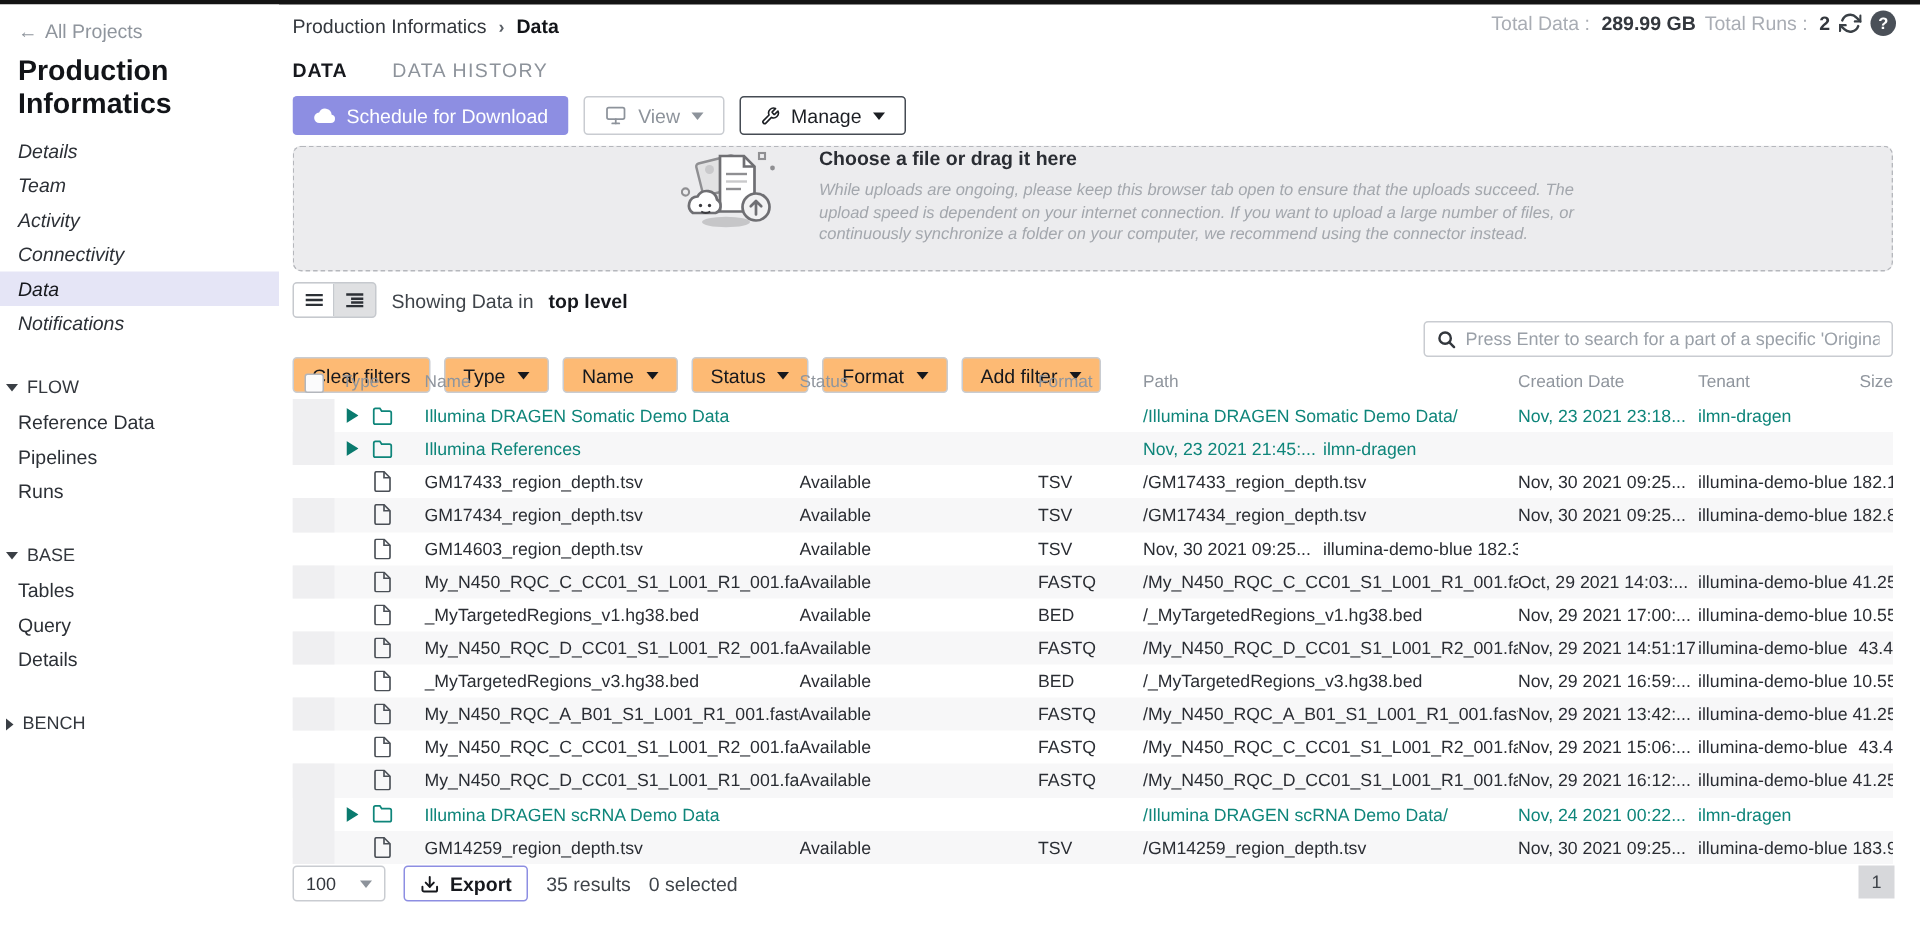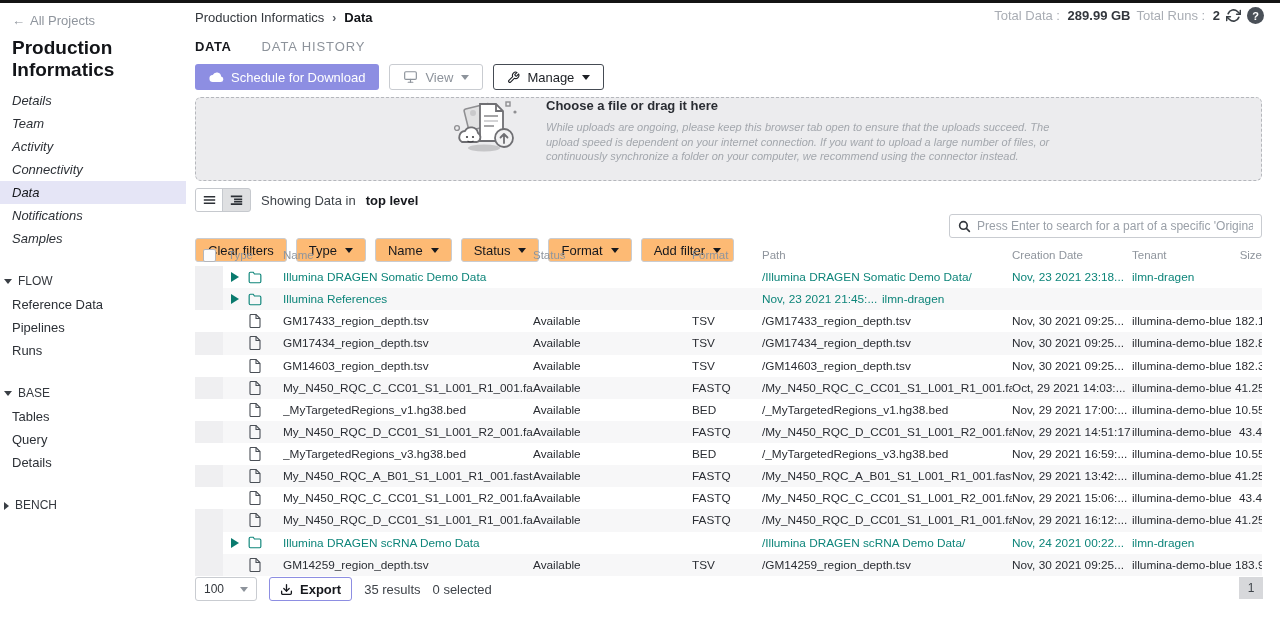--- a/index.html
+++ b/index.html
@@ -115,21 +115,20 @@
     <span>All Projects</span>
   </div>
   <div class="proj-title">Production Informatics</div>
   <div id="sidebar-nav">
       <div class="nav-item">Details</div>
       <div class="nav-item">Team</div>
       <div class="nav-item">Activity</div>
       <div class="nav-item">Connectivity</div>
       <div class="nav-item active">Data</div>
       <div class="nav-item">Notifications</div>
-      <div class="nav-item">Samples</div>
     </div>
   <div id="sidebar-sections">
       <div class="side-section">
         <div class="section-header">
           <span class="tri down"></span>
           <span>FLOW</span>
         </div>
         <div class="section-item">Reference Data</div>
         <div class="section-item">Pipelines</div>
         <div class="section-item">Runs</div>
@@ -393,21 +392,20 @@
         <span class="ticon">
           <svg width="12" height="14" viewBox="0 0 24 28" fill="none" stroke="#4a4f56" stroke-width="2.2">
             <path d="M14 1H4a2 2 0 0 0-2 2v22a2 2 0 0 0 2 2h16a2 2 0 0 0 2-2V9z"></path>
             <polyline points="14 1 14 9 22 9"></polyline>
           </svg>
         </span>
       </span>
       <span class="c-name dark">GM14603_region_depth.tsv</span>
       <span class="c-status dark">Available</span>
       <span class="c-format dark">TSV</span>
-      <span class="c-path dark">/GM14603_region_depth.tsv</span>
       <span class="c-date dark">Nov, 30 2021 09:25...</span>
       <span class="c-tenant dark">illumina-demo-blue</span>
       <span class="c-size dark">182.3</span>
     </div>
     <div class="t-row striped">
       <span class="c-sel shade"></span>
       <span class="c-type">
         <span class="expander"></span>
         <span class="ticon">
           <svg width="12" height="14" viewBox="0 0 24 28" fill="none" stroke="#4a4f56" stroke-width="2.2">

